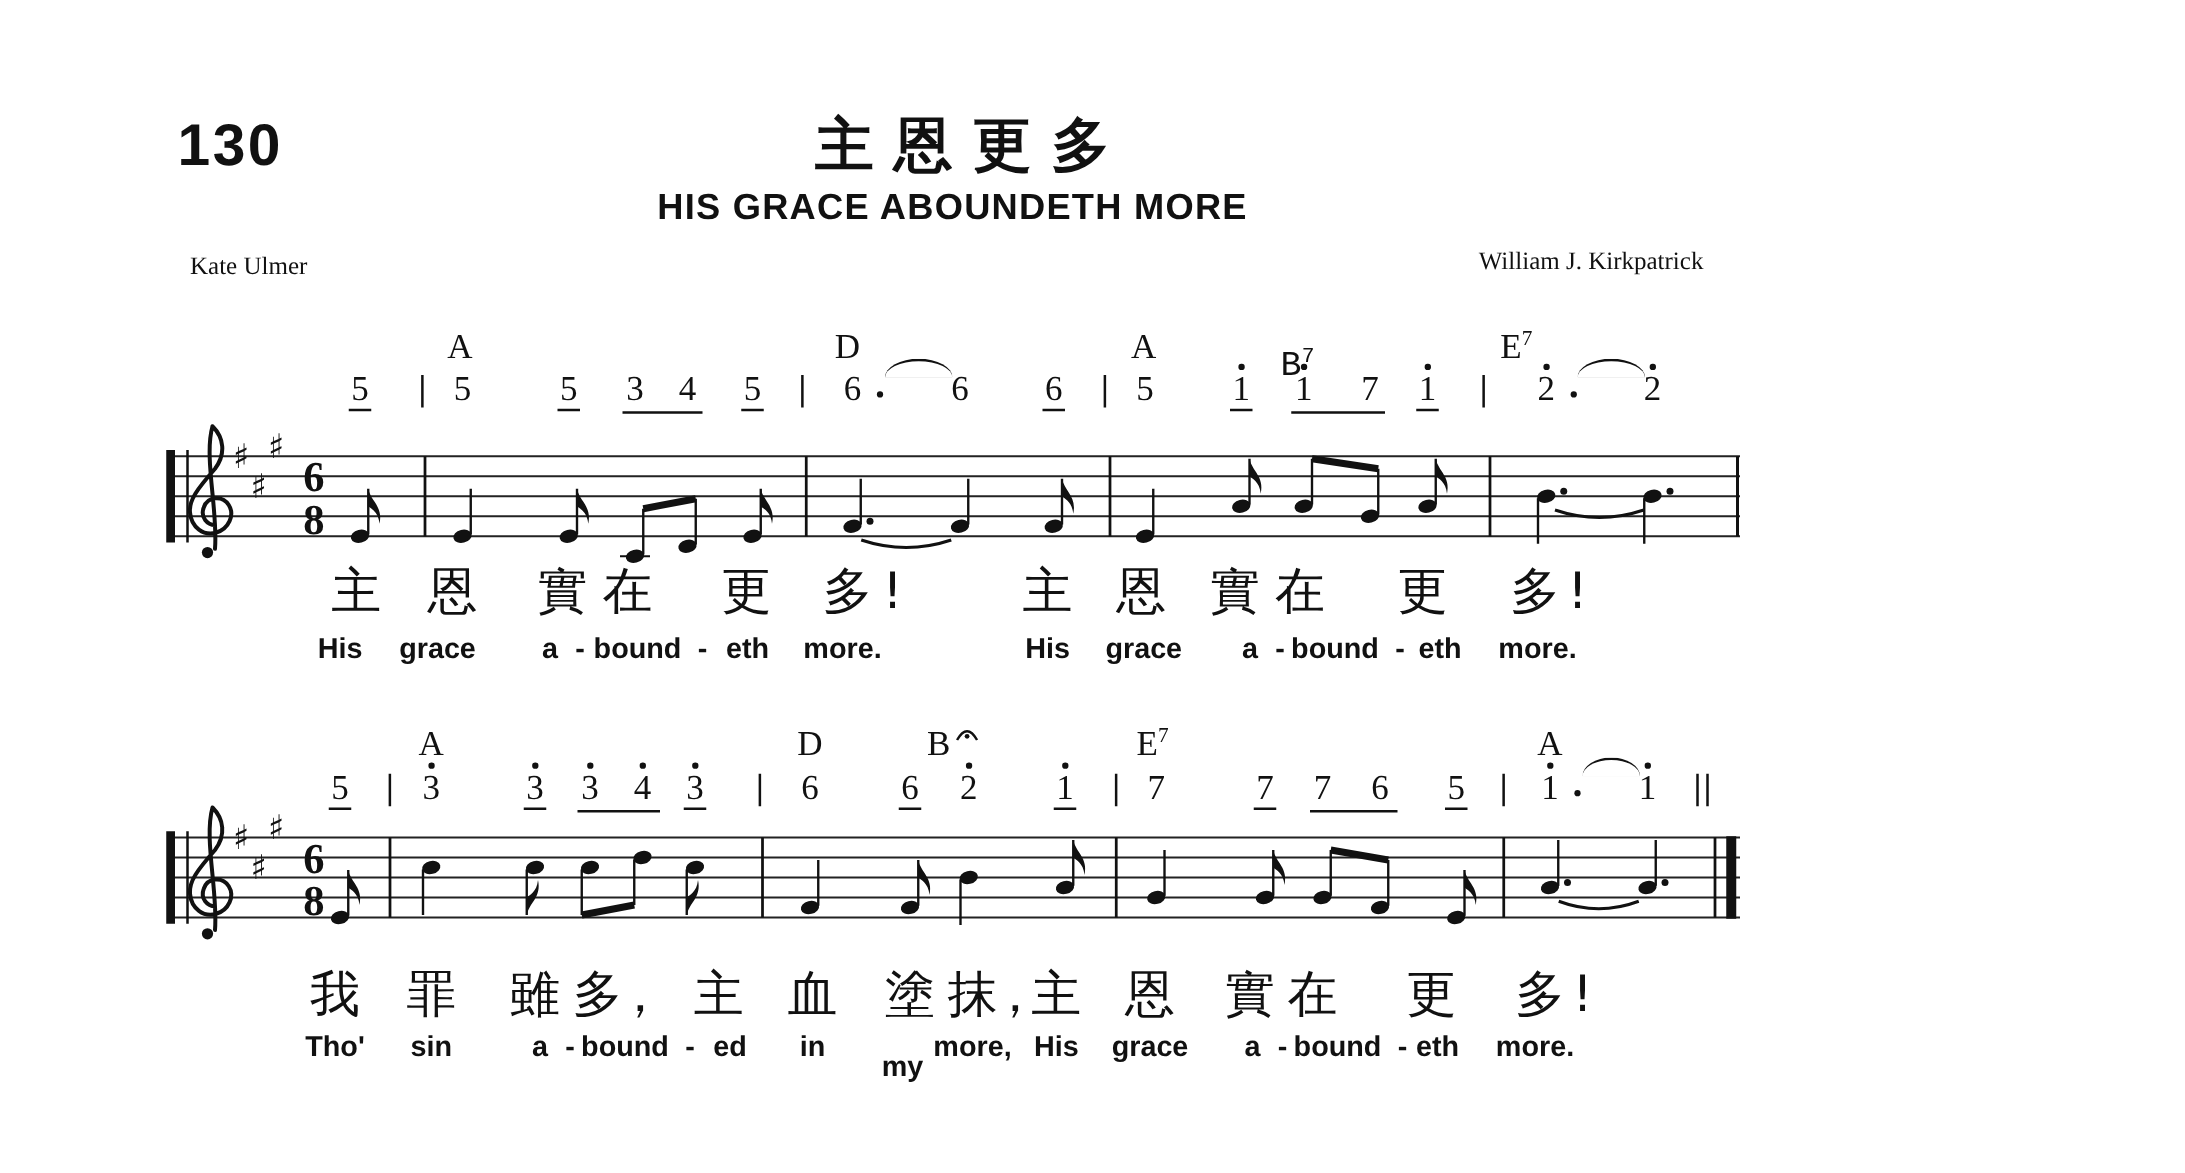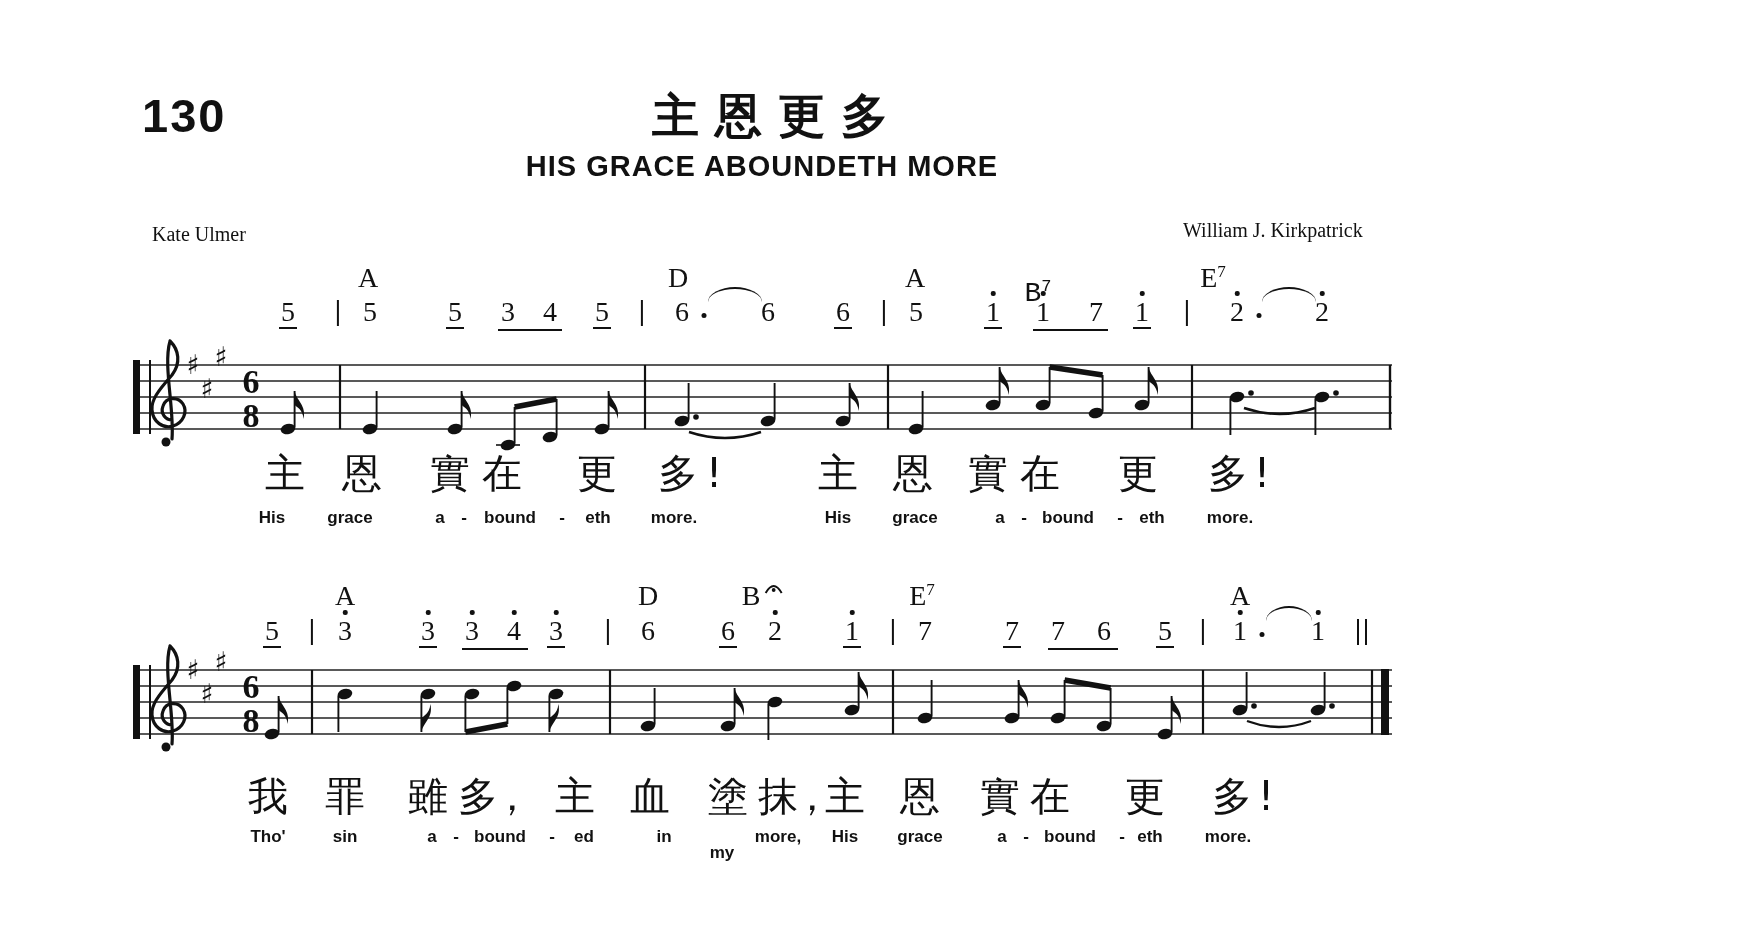--- a/index.html
+++ b/index.html
@@ -2,33 +2,33 @@
 <html><head>
 <meta charset="utf-8">
 <style>
   html,body{margin:0;padding:0;background:#ffffff;}
   .canvas{position:relative;width:1748px;height:938px;background:#ffffff;color:#111;overflow:hidden;
           font-family:"Liberation Serif", serif;}
   .abs{position:absolute;}
   .hymn-number{font-family:"Liberation Sans",sans-serif;font-weight:bold;font-size:47px;letter-spacing:2px;}
   .title-zh{font-family:"DejaVu Sans",sans-serif;font-weight:bold;font-size:47px;letter-spacing:16px;white-space:nowrap;transform:translateX(-50%);}
   .title-en{font-family:"Liberation Sans",sans-serif;font-weight:bold;font-size:29px;letter-spacing:1px;white-space:nowrap;transform:translateX(-50%);}
-  .author{font-family:"Liberation Serif",serif;font-size:20px;white-space:nowrap;margin-top:21px;}
+  .author{font-family:"Liberation Serif",serif;font-size:20px;white-space:nowrap;}
   .chord{position:absolute;font-size:28px;font-family:"Liberation Serif",serif;transform:translateX(-50%);white-space:nowrap;}
   .chord sup{font-size:17px;vertical-align:super;line-height:0;}
   .jp{position:absolute;font-size:28px;line-height:30px;font-family:"Liberation Serif",serif;transform:translateX(-50%);white-space:nowrap;}
   .jp.u{border-bottom:2.2px solid #111;padding:0 2px 0;}
   .jp.hi::before{content:'';position:absolute;width:4.5px;height:4.5px;background:#111;border-radius:50%;top:-6px;left:50%;transform:translateX(-50%);}
   .jpbar{position:absolute;width:2.2px;height:26px;background:#111;transform:translateX(-50%);}
   .jpend{position:absolute;width:6px;height:26px;border-left:2.2px solid #111;border-right:2.2px solid #111;transform:translateX(-50%);}
   .jpdot{position:absolute;width:5px;height:5px;border-radius:50%;background:#111;transform:translateX(-50%);}
   .jptie{position:absolute;height:13px;border-top:2.6px solid #111;border-radius:50% 50% 0 0 / 100% 100% 0 0;}
   .jpbeam{position:absolute;height:2.2px;background:#111;}
   .lyzh{position:absolute;font-family:"DejaVu Sans",sans-serif;font-size:40px;line-height:46px;transform:translateX(-50%);white-space:nowrap;}
-  .lyen{position:absolute;font-family:"Liberation Sans",sans-serif;font-size:17px;font-weight:bold;line-height:26px;transform:translateX(-50%);white-space:nowrap;}
+  .lyen{position:absolute;font-family:"Liberation Sans",sans-serif;font-size:23px;font-weight:bold;line-height:26px;transform:translateX(-50%);white-space:nowrap;}
   svg{position:absolute;left:0;}
 </style>
 </head>
 <body>
 
 <div class="canvas">
   <div class="abs hymn-number" style="left:142px;top:88px;">130</div>
   <div class="abs title-zh" style="left:778px;top:85px;">主恩更多</div>
   <div class="abs title-en" style="left:762px;top:150px;">HIS GRACE ABOUNDETH MORE</div>
   <div class="abs author" style="left:152px;top:202px;">Kate Ulmer</div>
@@ -289,21 +289,21 @@
       <div class="lyzh" style="left: 1145px; top: 773px;">更</div>
       <div class="lyzh" style="left: 1232px; top: 773px;">多</div>
       <div class="lyzh" style="left: 1266px; top: 773px;">!</div>
       <div class="lyen" style="left: 268px; top: 824px;">Tho'</div>
       <div class="lyen" style="left: 345px; top: 824px;">sin</div>
       <div class="lyen" style="left: 432px; top: 824px;">a</div>
       <div class="lyen" style="left: 456px; top: 824px;">-</div>
       <div class="lyen" style="left: 500px; top: 824px;">bound</div>
       <div class="lyen" style="left: 552px; top: 824px;">-</div>
       <div class="lyen" style="left: 584px; top: 824px;">ed</div>
-      <div class="lyen" style="left: 650px; top: 824px; margin-left: 14px;">in</div>
+      <div class="lyen" style="left: 650px; top: 824px;">in</div>
       <div class="lyen" style="left: 722px; top: 840px;">my</div>
       <div class="lyen" style="left: 778px; top: 824px;">more,</div>
       <div class="lyen" style="left: 845px; top: 824px;">His</div>
       <div class="lyen" style="left: 920px; top: 824px;">grace</div>
       <div class="lyen" style="left: 1002px; top: 824px;">a</div>
       <div class="lyen" style="left: 1026px; top: 824px;">-</div>
       <div class="lyen" style="left: 1070px; top: 824px;">bound</div>
       <div class="lyen" style="left: 1122px; top: 824px;">-</div>
       <div class="lyen" style="left: 1150px; top: 824px;">eth</div>
       <div class="lyen" style="left: 1228px; top: 824px;">more.</div>

